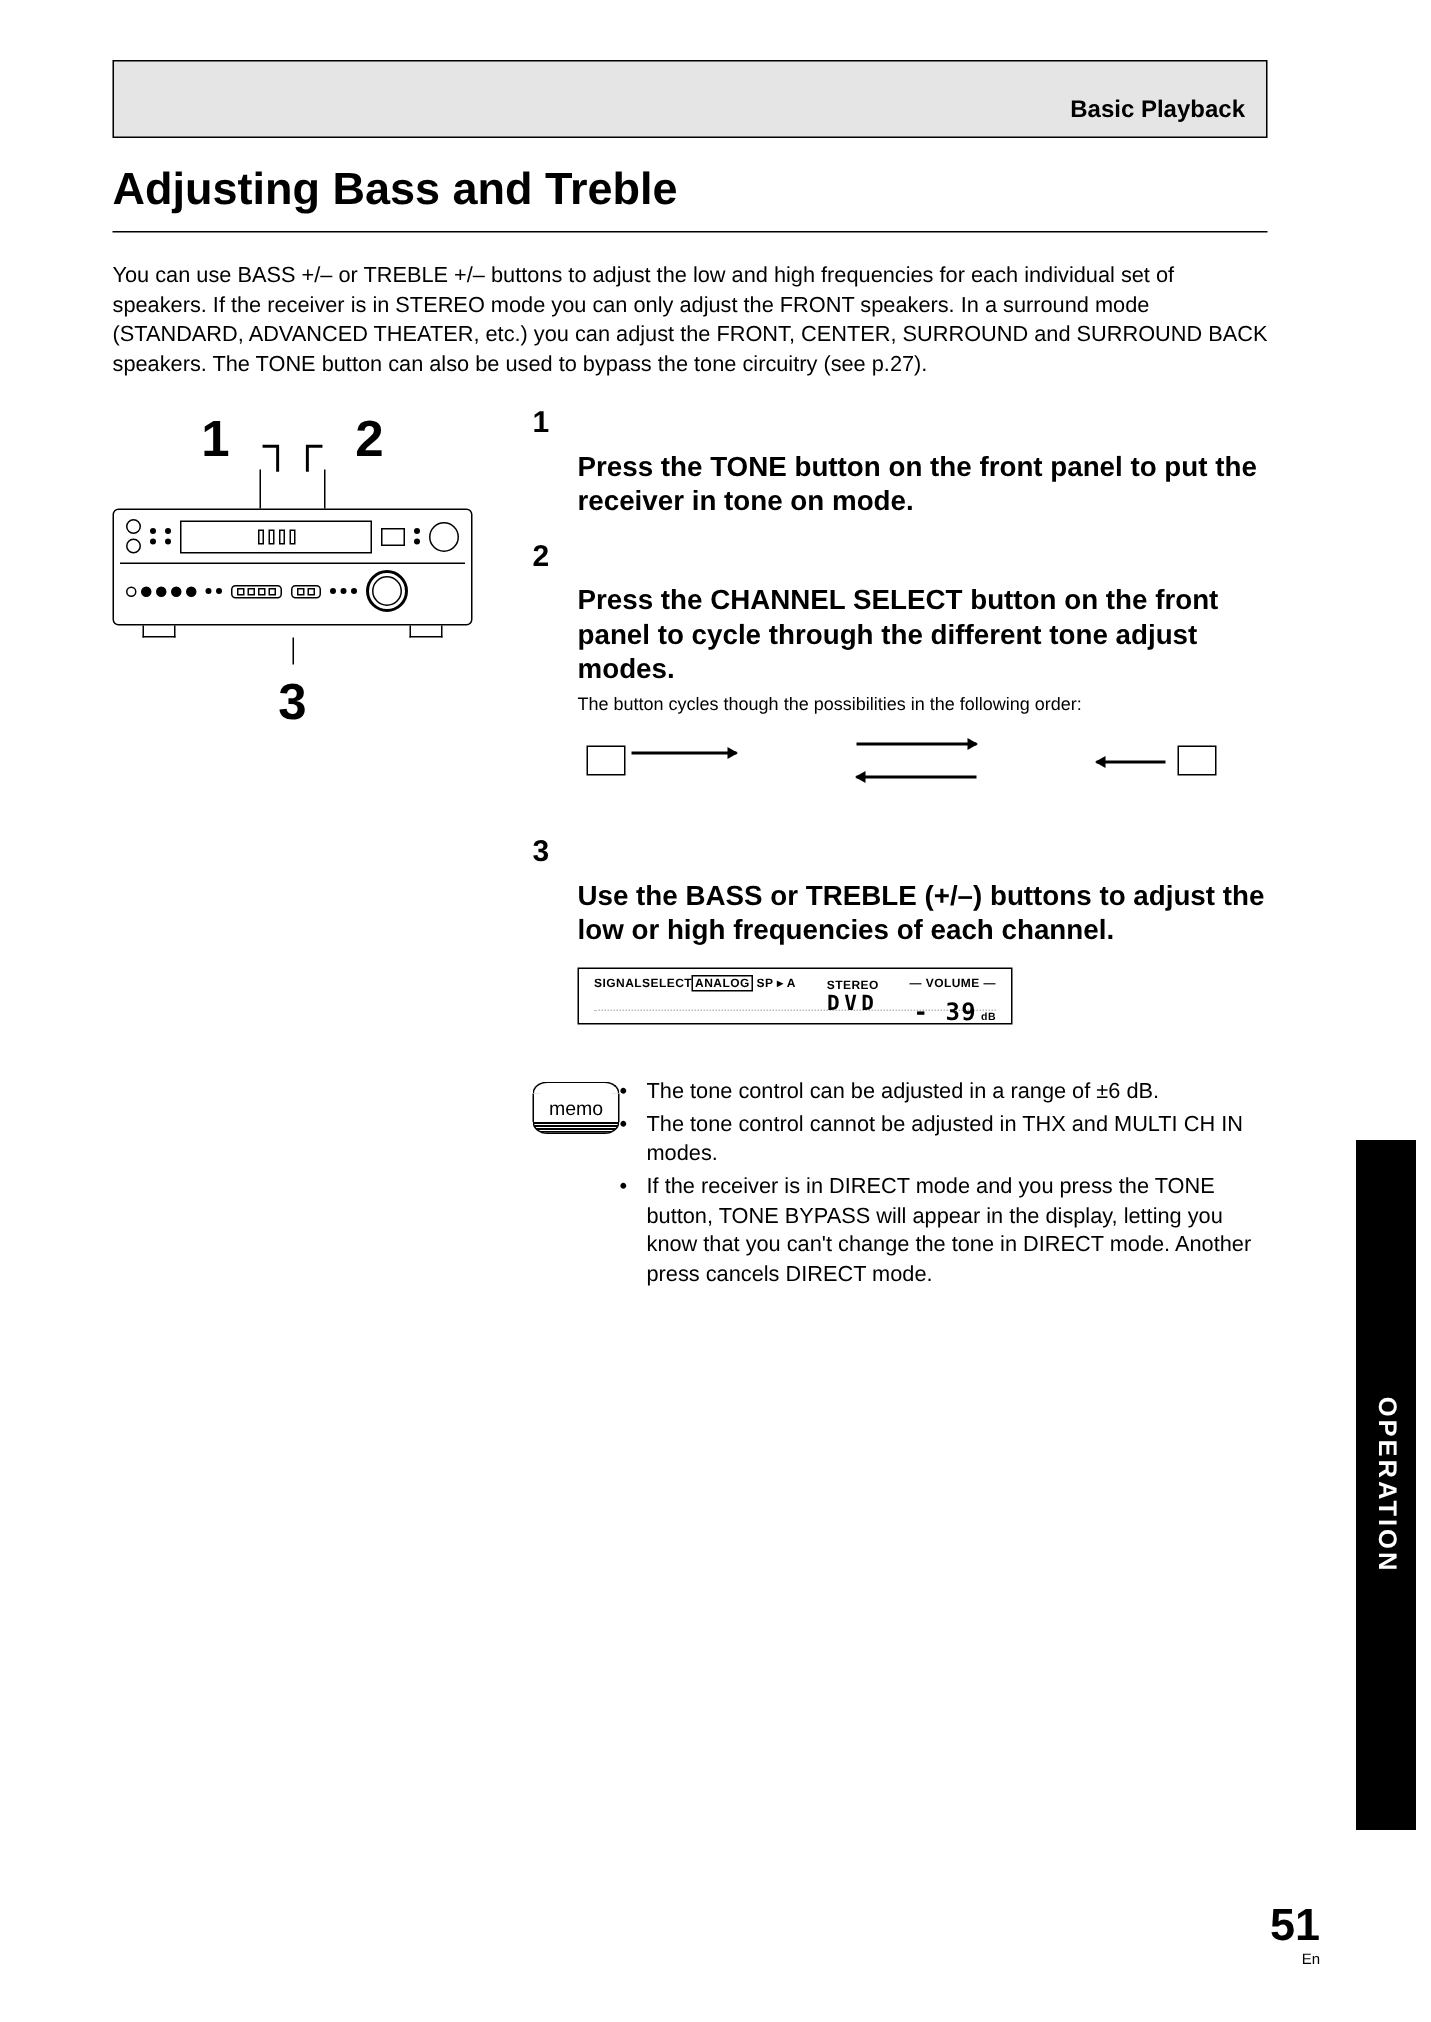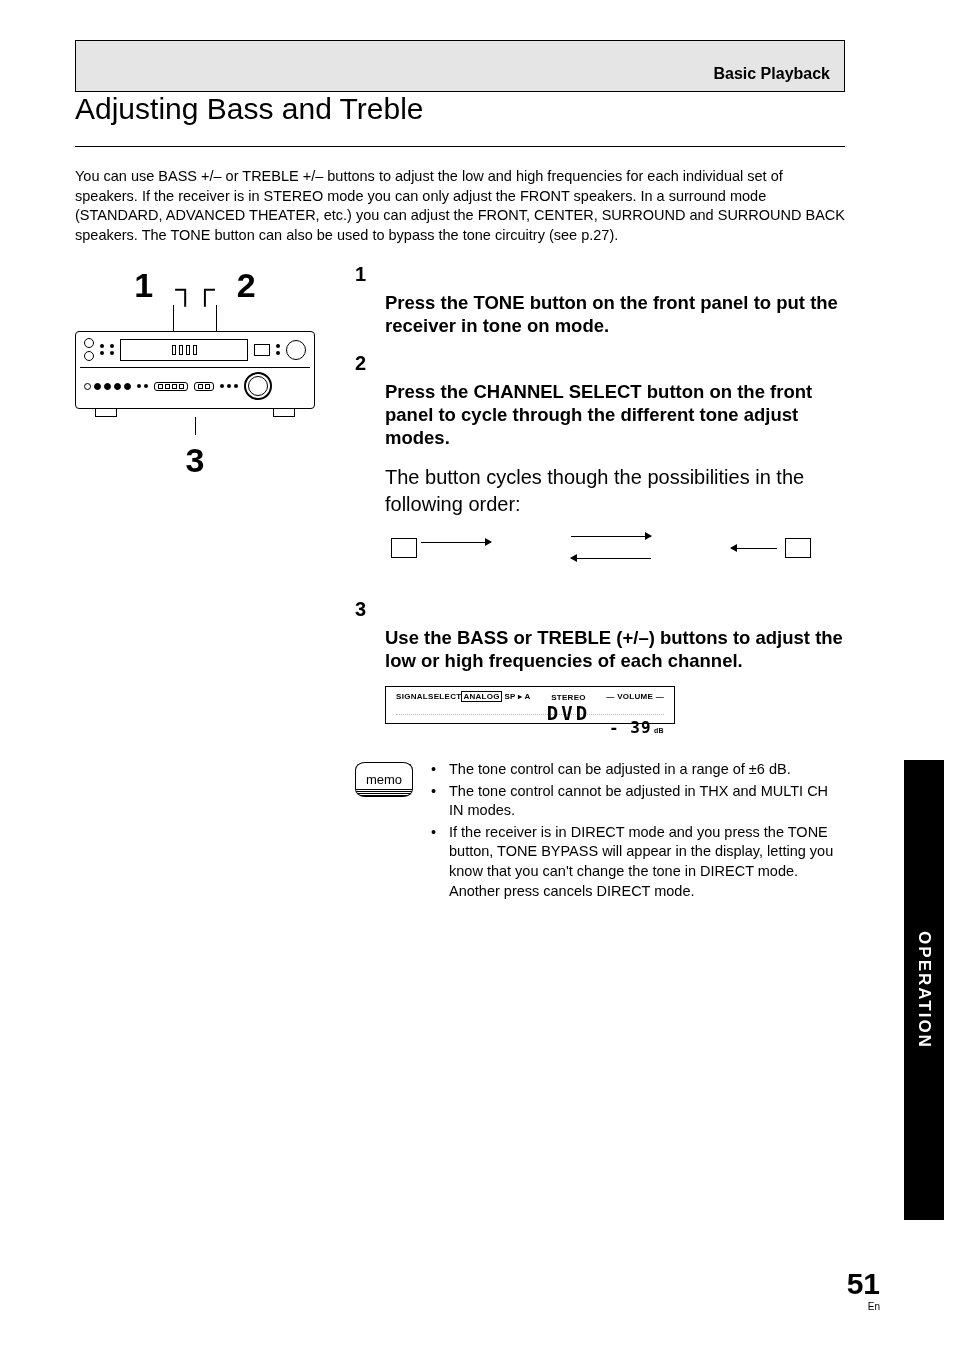--- a/index.html
+++ b/index.html
@@ -24,23 +24,24 @@
     position: relative;
   }
   .header .label {
     position: absolute;
     right: 14px;
     bottom: 8px;
     font-weight: bold;
     font-size: 16px;
   }
   .title {
+    margin-top: 18px;
     font-size: 30px;
-    font-weight: normal;
-    padding-bottom: 20px;
+    font-weight: bold;
+    padding-bottom: 10px;
     border-bottom: 1px solid #000;
   }
   .intro {
     margin-top: 20px;
     font-size: 14.5px;
     line-height: 1.35;
   }
   .body-row {
     margin-top: 18px;
     display: flex;
@@ -112,47 +113,47 @@
     font-weight: bold;
     margin-top: 6px;
   }
   .line3 { width:1px; height:18px; background:#000; margin:0 auto;}
 
   
   .step { display:flex; gap:12px; margin-bottom: 14px; }
   .step-num { font-size: 20px; font-weight: bold; width: 18px; flex:0 0 18px; }
   .step-body { flex:1; }
   .step-head { font-size: 18.5px; font-weight: bold; line-height: 1.25; margin-top: 28px; }
-  .step-text { font-size: 20px; line-height:1.35; margin-top:15px; }
+  .step-text { font-size: 12px; line-height:1.35; margin-top:4px; }
 
   .cycle-row { display:flex; gap:60px; margin: 14px 0 18px 0; padding-left: 6px; }
   .cycle { position:relative; width: 110px; height: 34px; }
   .box { width:26px; height:20px; border:1.5px solid #000; position:absolute; }
   .arrow { position:absolute; height:1.5px; background:#000; }
   .arrow::after { content:""; position:absolute; right:-1px; top:-3.5px; border-left:7px solid #000; border-top:4.5px solid transparent; border-bottom:4.5px solid transparent;}
   .arrow.left::after { left:-1px; right:auto; border-left:none; border-right:7px solid #000;}
 
   
   .lcd {
     width: 290px;
     border: 1.5px solid #000;
     padding: 6px 10px 8px 10px;
     margin: 14px 0 10px 0;
   }
   .lcd-top { display:flex; align-items:flex-start; justify-content:space-between; font-size:8px; font-weight:bold; letter-spacing:0.3px; height:22px; border-bottom: 1px dotted #bbb; padding-bottom:2px;}
   .lcd-top .left { display:flex; flex-direction:row; gap:0; line-height:1; }
   .lcd-top .center { display:flex; flex-direction:column; align-items:center; }
-  .lcd-top .right { display:flex; flex-direction:column; align-items:flex-end; line-height:1; gap:19px;}
+  .lcd-top .right { display:flex; flex-direction:column; align-items:flex-end; line-height:1; gap:7px;}
   .lcd-num { font-family: monospace; font-size: 16px; letter-spacing:1px; }
-  .dvd { font-family: monospace; font-size: 19px; letter-spacing: 3px; }
+  .dvd { font-family: monospace; font-size: 14px; letter-spacing: 3px; }
   .lcd-bot { display:flex; justify-content:space-between; align-items:baseline; padding-top:4px; }
   .dotm { font-family: monospace; font-size: 20px; letter-spacing: 2px; }
 
   
-  .memo-row { display:flex; gap:18px; margin-top: 26px; }
+  .memo-row { display:flex; margin-top: 26px; }
   .memo-badge {
     width: 58px; flex: 0 0 58px; margin-top: 2px;
   }
   .memo-badge .top {
     height: 8px;
     border: 1px solid #000;
     border-bottom: none;
     border-radius: 10px 10px 0 0 / 8px 8px 0 0;
     background: #fff;
     position: relative;

